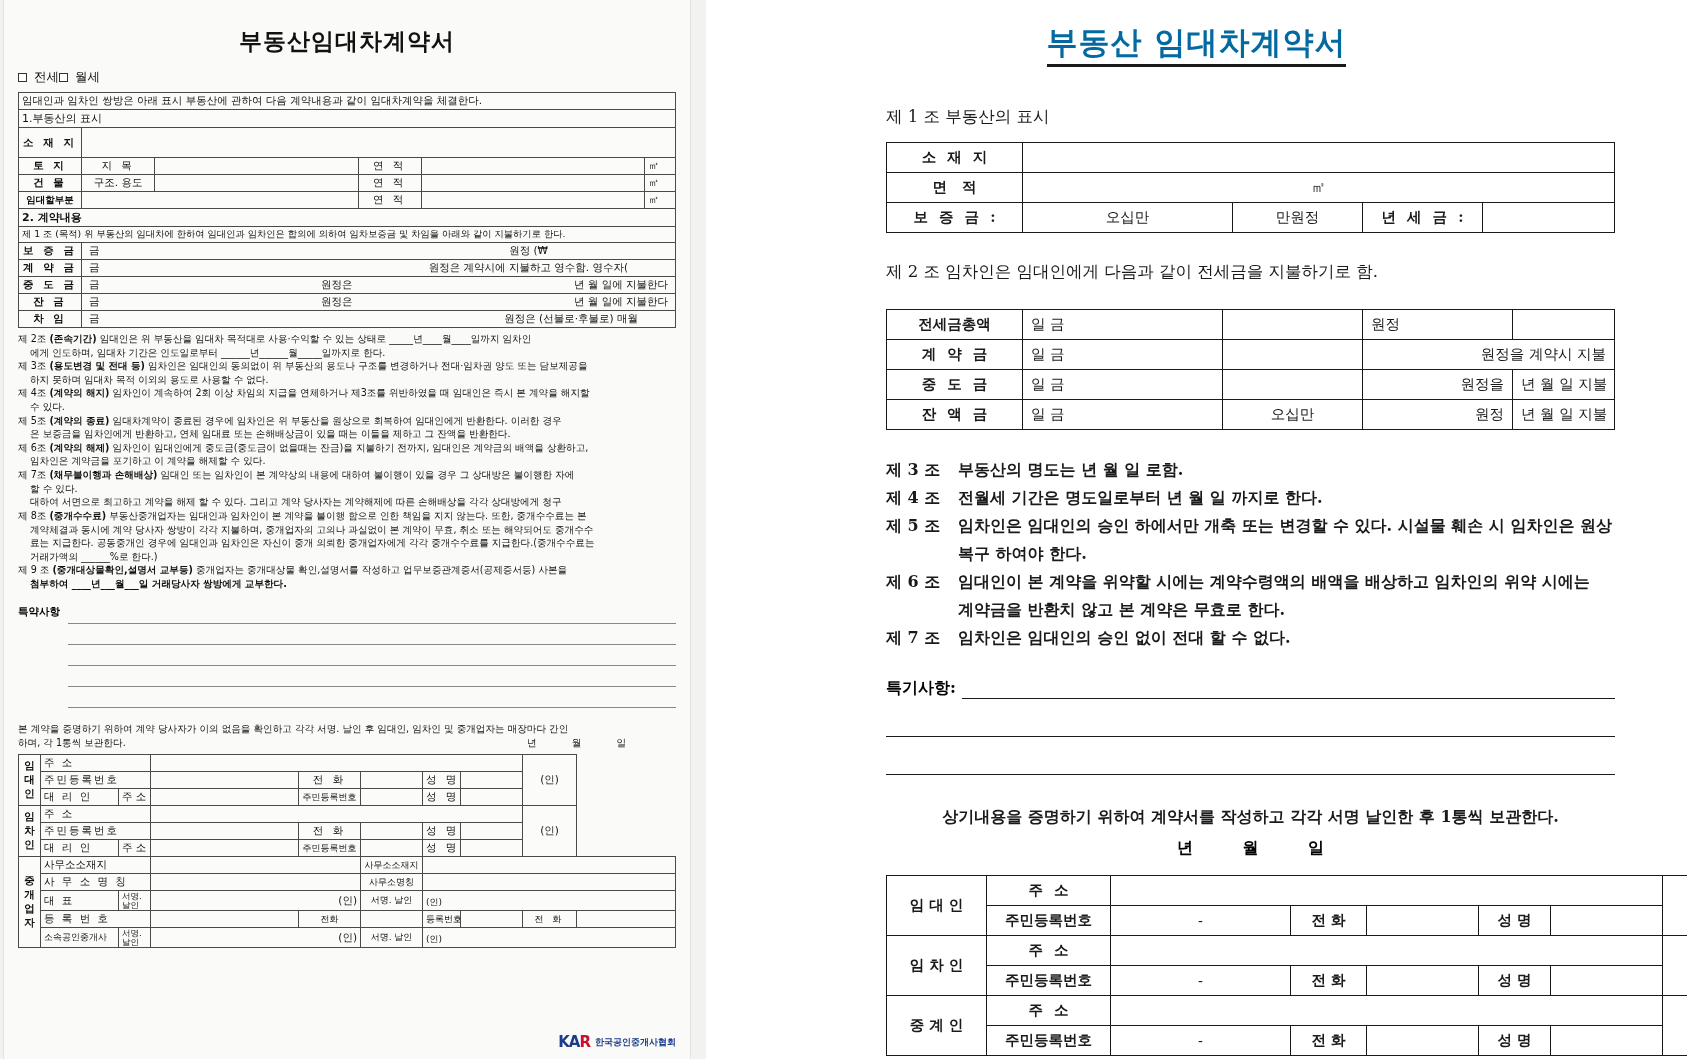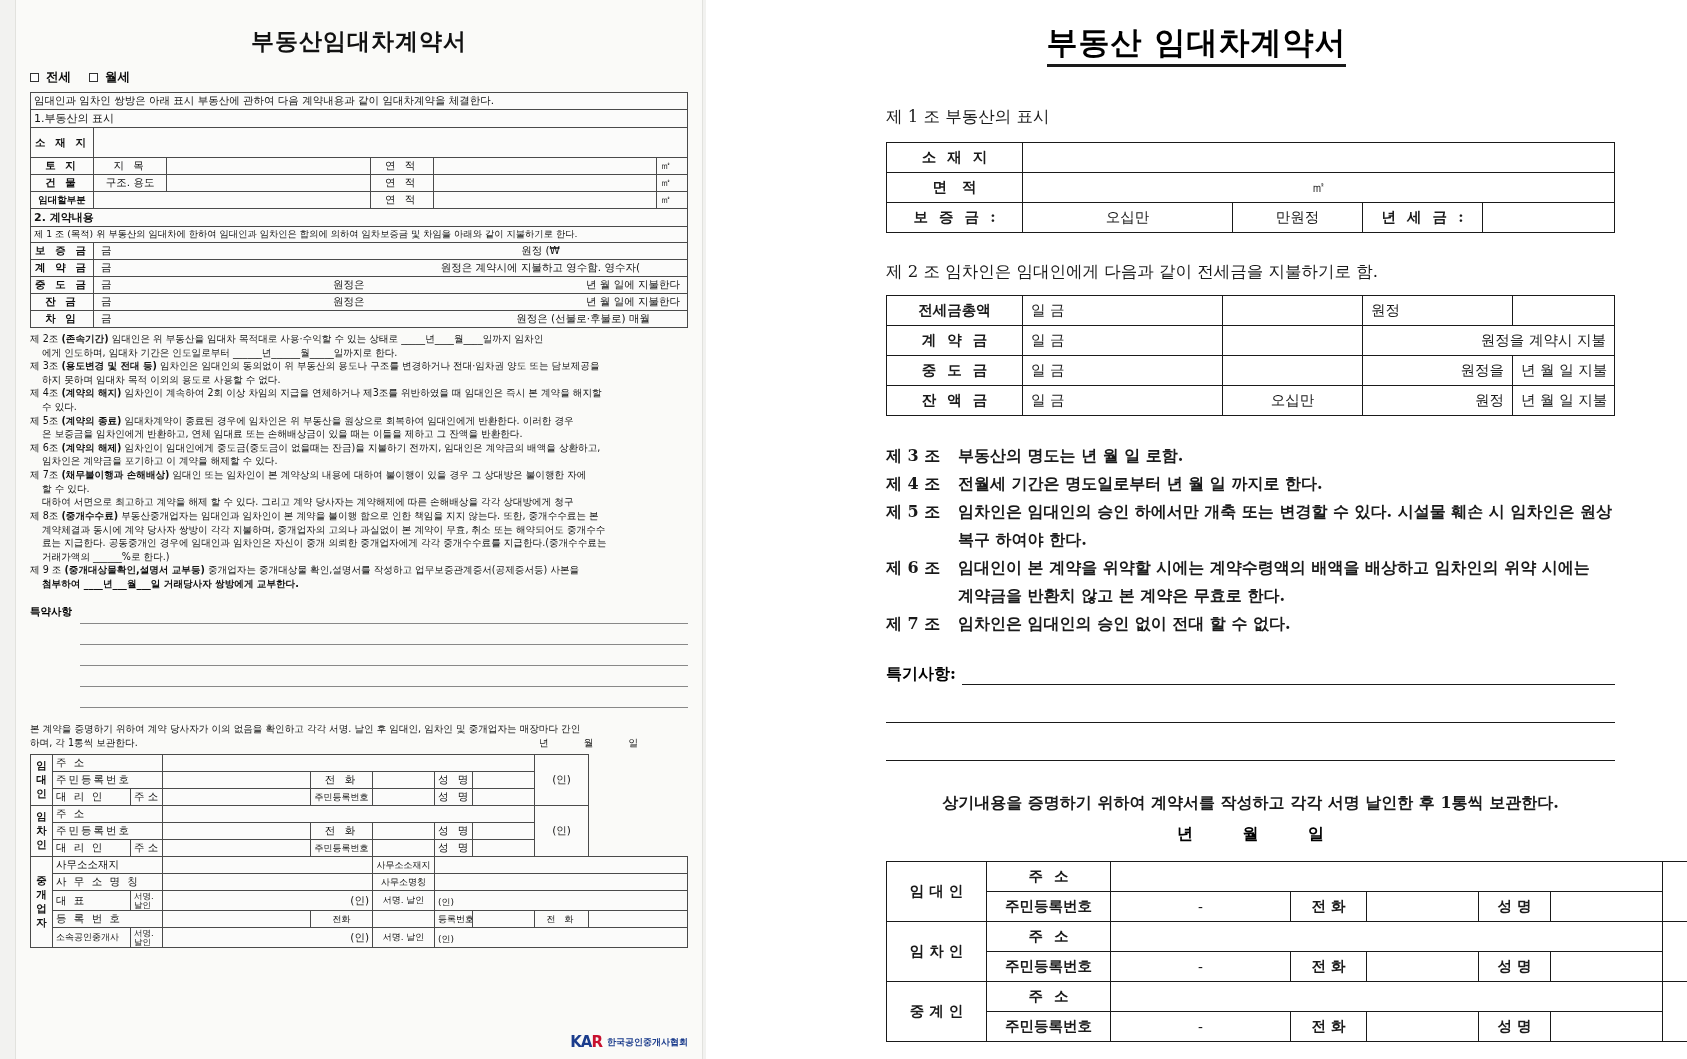--- a/index.html
+++ b/index.html
@@ -13,42 +13,40 @@
   #root { position: relative; width: 1687px; height: 1059px; background:#ffffff; }
 
   
   .left-page {
     position: absolute; left: 0; top: 0;
     width: 706px; height: 1059px;
     background: #f2f2f0;
     overflow: hidden;
   }
   .left-sheet {
-    position: absolute; left: 16px; top: 0;
+    position: absolute; left: 4px; top: 0;
     width: 686px; height: 1059px;
     background: #fafaf8;
     box-shadow: 0 0 0 1px #e2e2de;
   }
   .l-title {
     text-align: center;
     font-size: 23px;
     font-weight: bold;
     letter-spacing: 1px;
     color: #111;
     margin-top: 26px;
     font-family: "DejaVu Sans", "Liberation Sans", sans-serif;
   }
   .l-checkrow {
     margin: 12px 0 6px 14px;
     font-size: 12.5px;
     color: #111;
     display: flex;
-    gap: 18px;
     align-items: center;
-    font-weight: bold;
   }
   .l-checkrow .cb { display:inline-flex; align-items:center; gap:7px; }
   .l-checkbox {
     display:inline-block; width:9px; height:9px;
     border: 1.3px solid #333; background: #fff;
   }
   .l-body { margin: 0 14px; }
 
   table.lt {
     width: 100%;
@@ -111,21 +109,21 @@
   .right-page {
     position:absolute; left:706px; top:0;
     width: 981px; height: 1059px;
     background:#ffffff;
   }
   .r-inner { position:relative; width:100%; height:100%; }
   .r-title {
     text-align:center;
     font-size: 31px;
     font-weight: bold;
-    color:#000000;
+    color:#0369a1;
     margin-top: 22px;
     font-family:"DejaVu Serif","Liberation Serif", serif;
   }
   .r-title span { border-bottom: 3px solid #1a1a1a; padding-bottom: 4px; letter-spacing:1px;}
   .r-sec {
     font-family:"DejaVu Serif","Liberation Serif", serif;
     font-size: 16.5px; font-weight:normal; color:#1a1a1a;
   }
   .r-wrap { margin: 0 72px 0 180px; }
 
@@ -534,21 +532,21 @@
             <td class="rhd sp2">년 세 금 :</td>
             <td></td>
           </tr>
         </tbody>
           </table>
       </div>
 
       <div class="r-wrap" style="margin-top:28px">
         <div class="r-sec">제 2 조   임차인은 임대인에게 다음과 같이 전세금을 지불하기로 함.</div>
 
-        <table class="rt" style="margin-top:12px">
+        <table class="rt" style="margin-top:26px">
           <colgroup>
               <col style="width:136px">
               <col style="width:200px">
               <col style="width:140px">
               <col style="width:150px">
               <col>
             </colgroup>
           <tbody>
               <tr>
             <td class="rhd">전세금총액</td>

